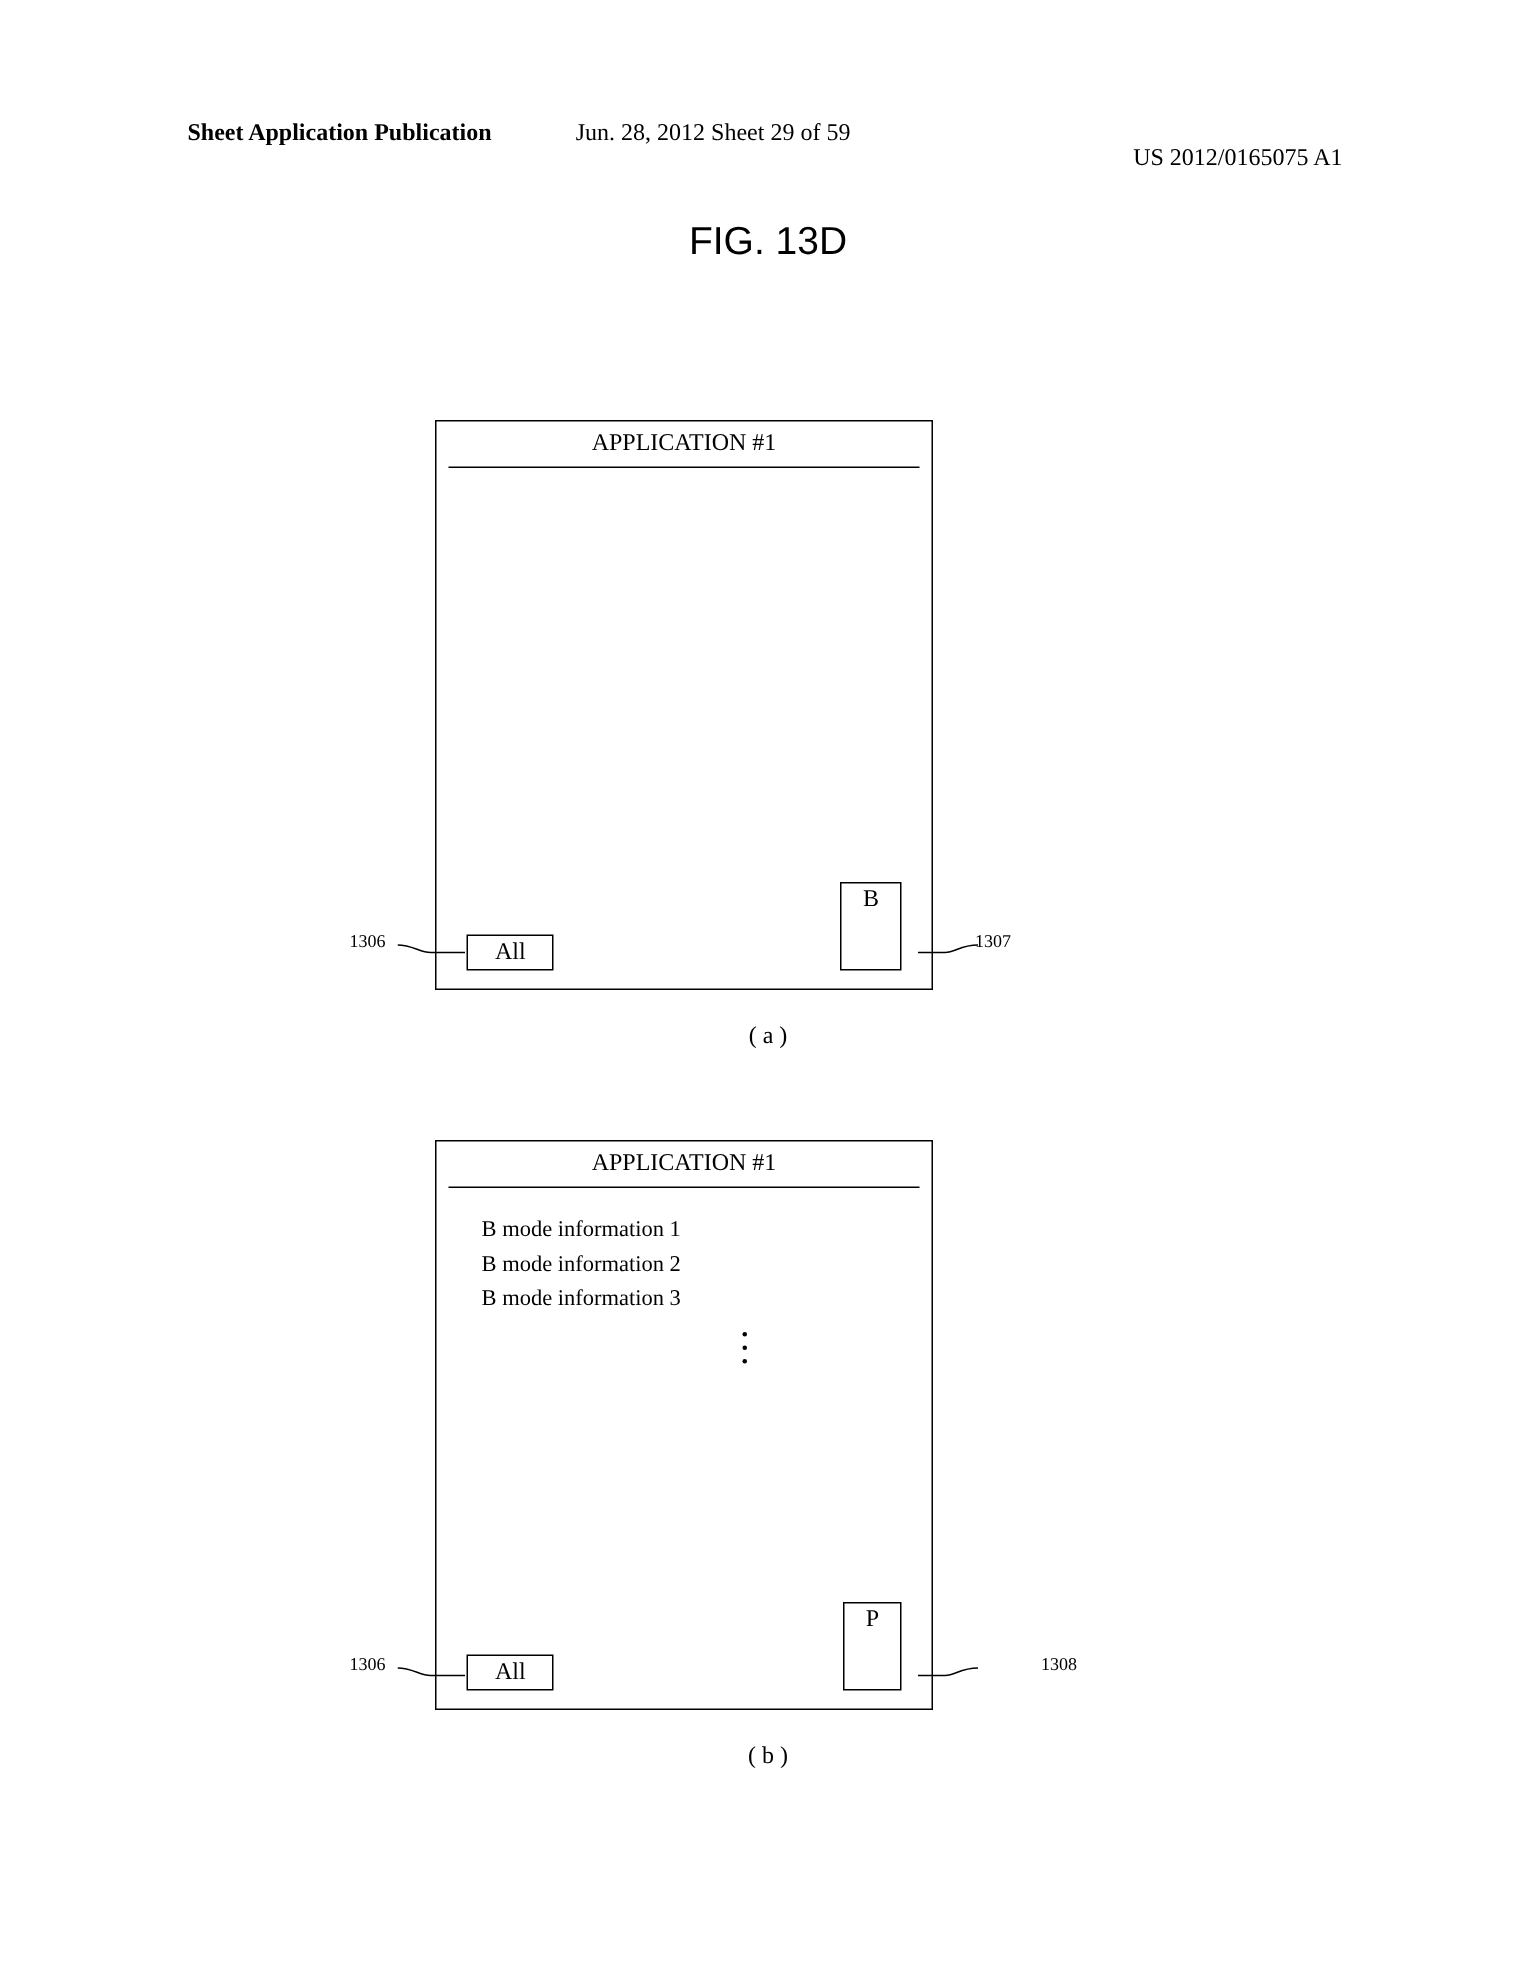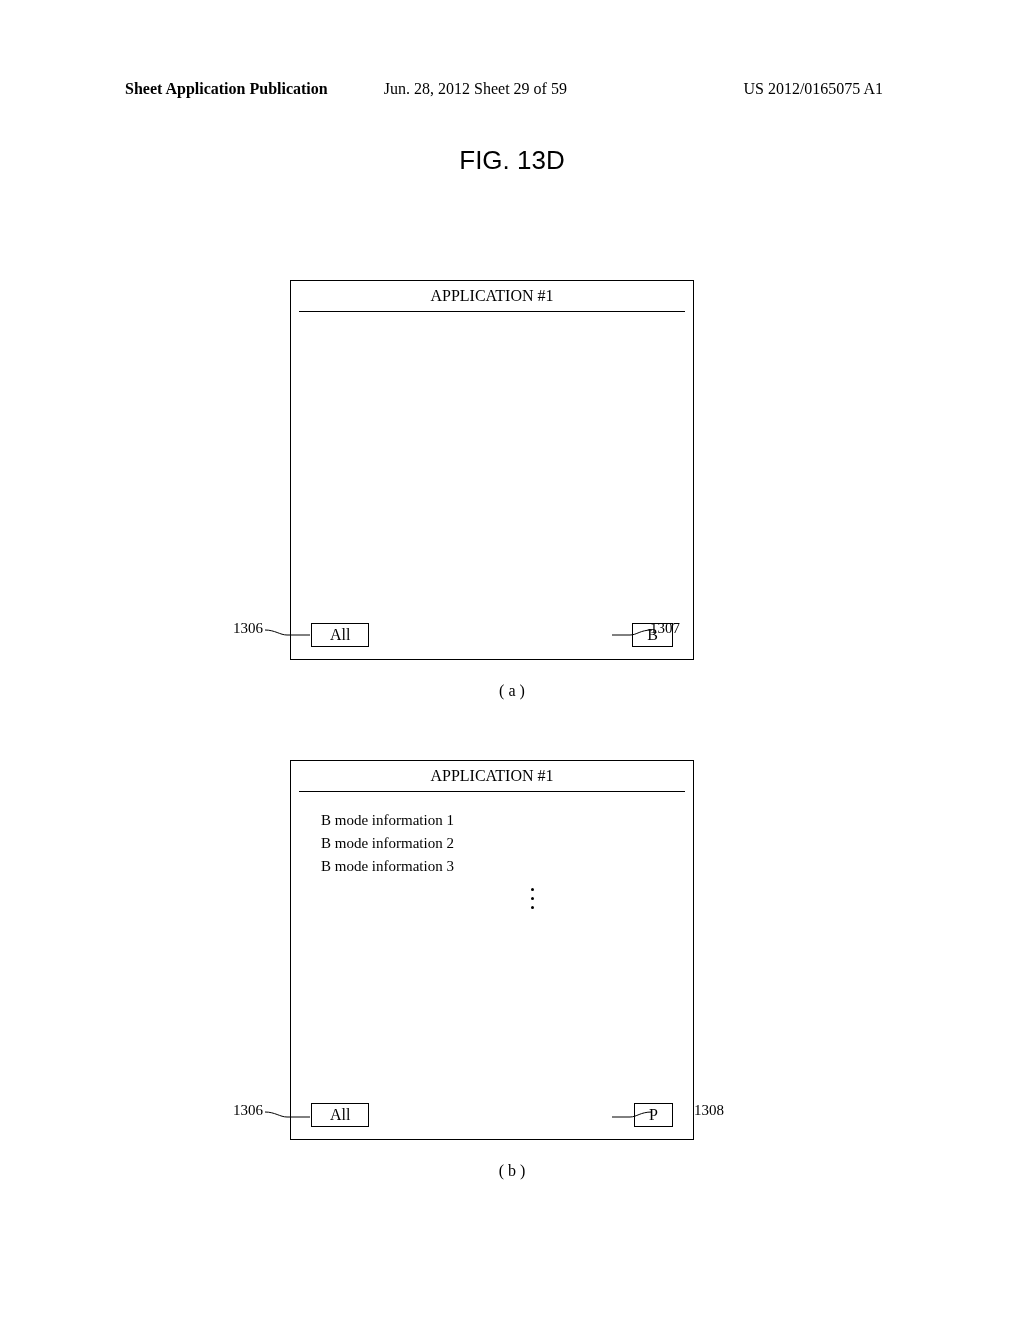--- a/index.html
+++ b/index.html
@@ -26,36 +26,37 @@
     .header-left {
       font-weight: bold;
     }
     .header-center {
       position: absolute;
       left: 50%;
       transform: translateX(-70%);
     }
     .header-right {
       position: absolute;
-      right: 16px;
+      right: 4px;
+      margin-top: 17px;
     }
     .fig-title {
       position: absolute;
       top: 145px;
       left: 50%;
       transform: translateX(-50%);
       font-size: 26px;
       font-weight: normal;
       font-family: Liberation Sans, sans-serif;
     }
     .app-panel {
       position: absolute;
       border: 1px solid #000;
       background: #fff;
-      width: 404px;
+      width: 332px;
     }
     .panel-a {
       top: 280px;
       left: 290px;
       height: 380px;
     }
     .panel-b {
       top: 760px;
       left: 290px;
       height: 380px;
@@ -99,40 +100,41 @@
     .btn {
       border: 1px solid #000;
       padding: 2px 14px;
       font-size: 16px;
       background: #fff;
       min-width: 50px;
       text-align: center;
     }
     .btn-left {
       padding: 2px 18px;
+      margin-top: 35px;
     }
     .btn-right {
       padding: 2px 14px;
       min-width: 38px;
     }
     .sub-label {
       position: absolute;
       left: 50%;
       transform: translateX(-50%);
       font-size: 16px;
     }
     .sub-a {
       top: 682px;
     }
     .sub-b {
       top: 1162px;
     }
     .ref-label {
       position: absolute;
-      font-size: 15px;
+      font-size: 12px;
     }
     .ref-left-a {
       top: 620px;
       left: 233px;
     }
     .ref-right-a {
       top: 620px;
       left: 650px;
       font-family: Liberation Serif, serif;
     }

